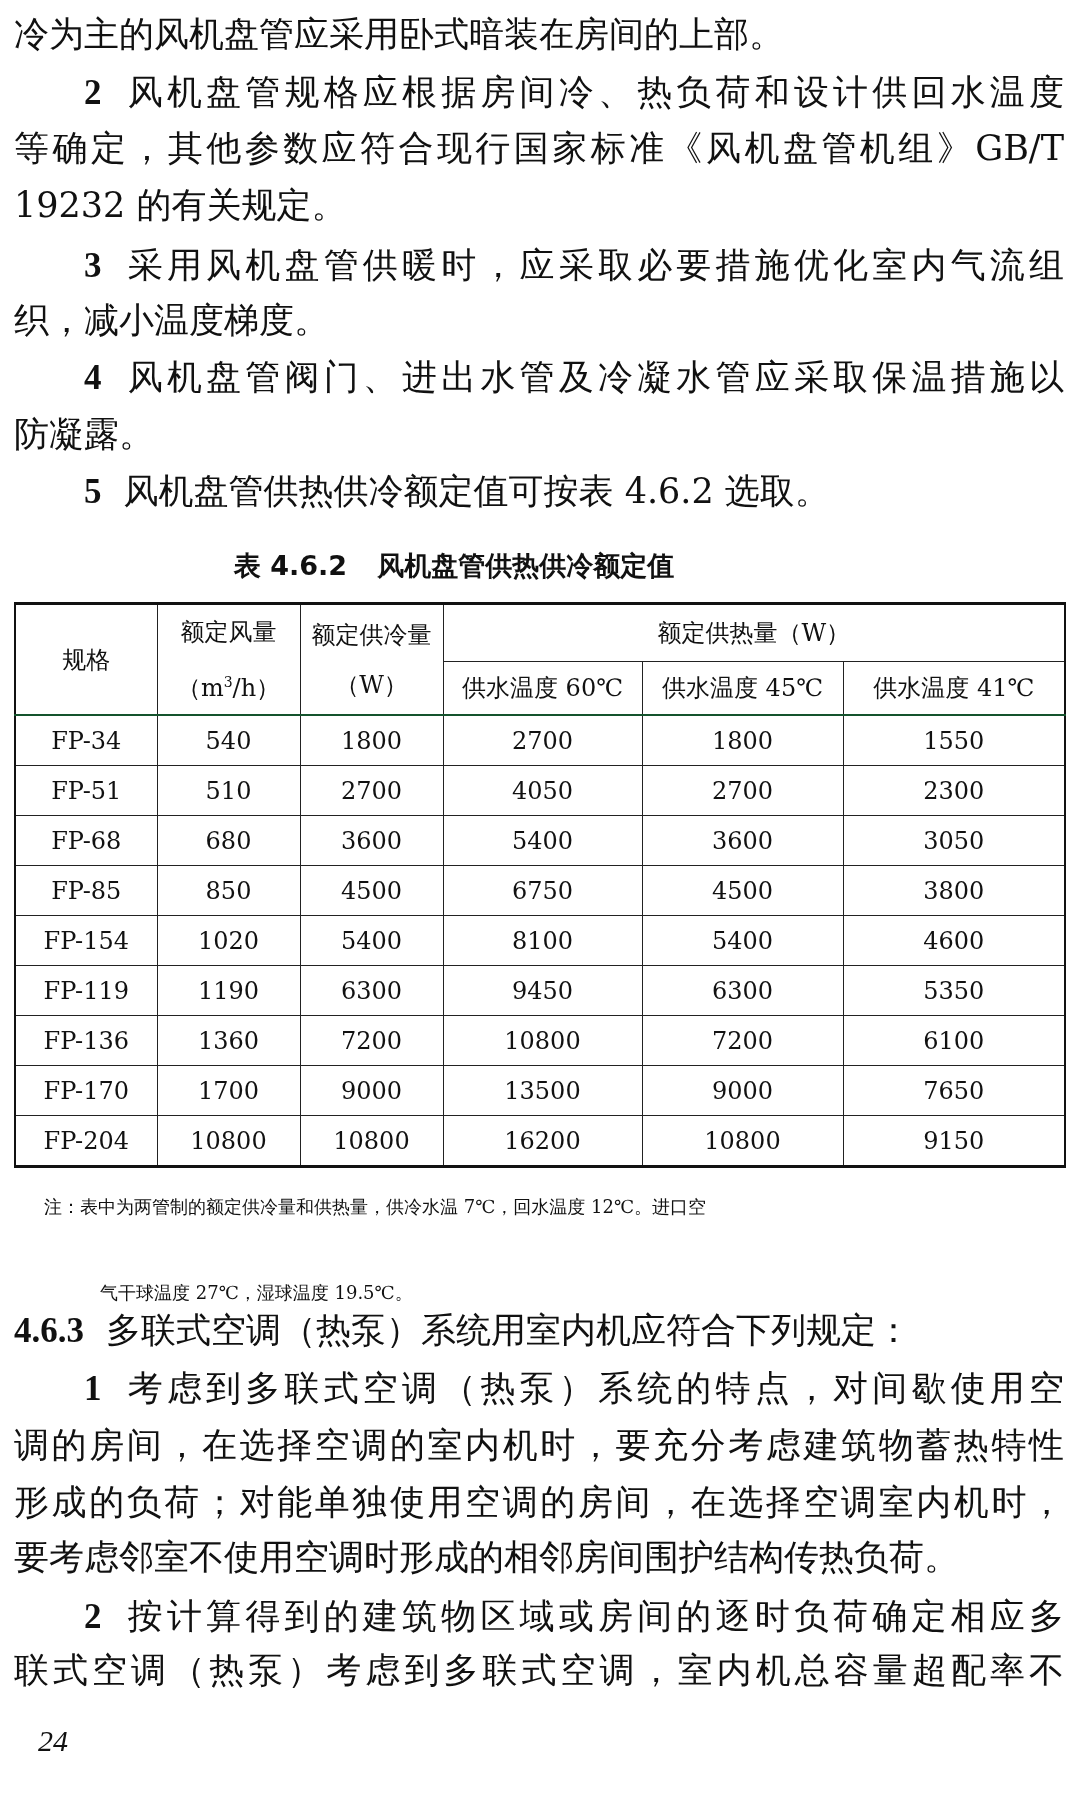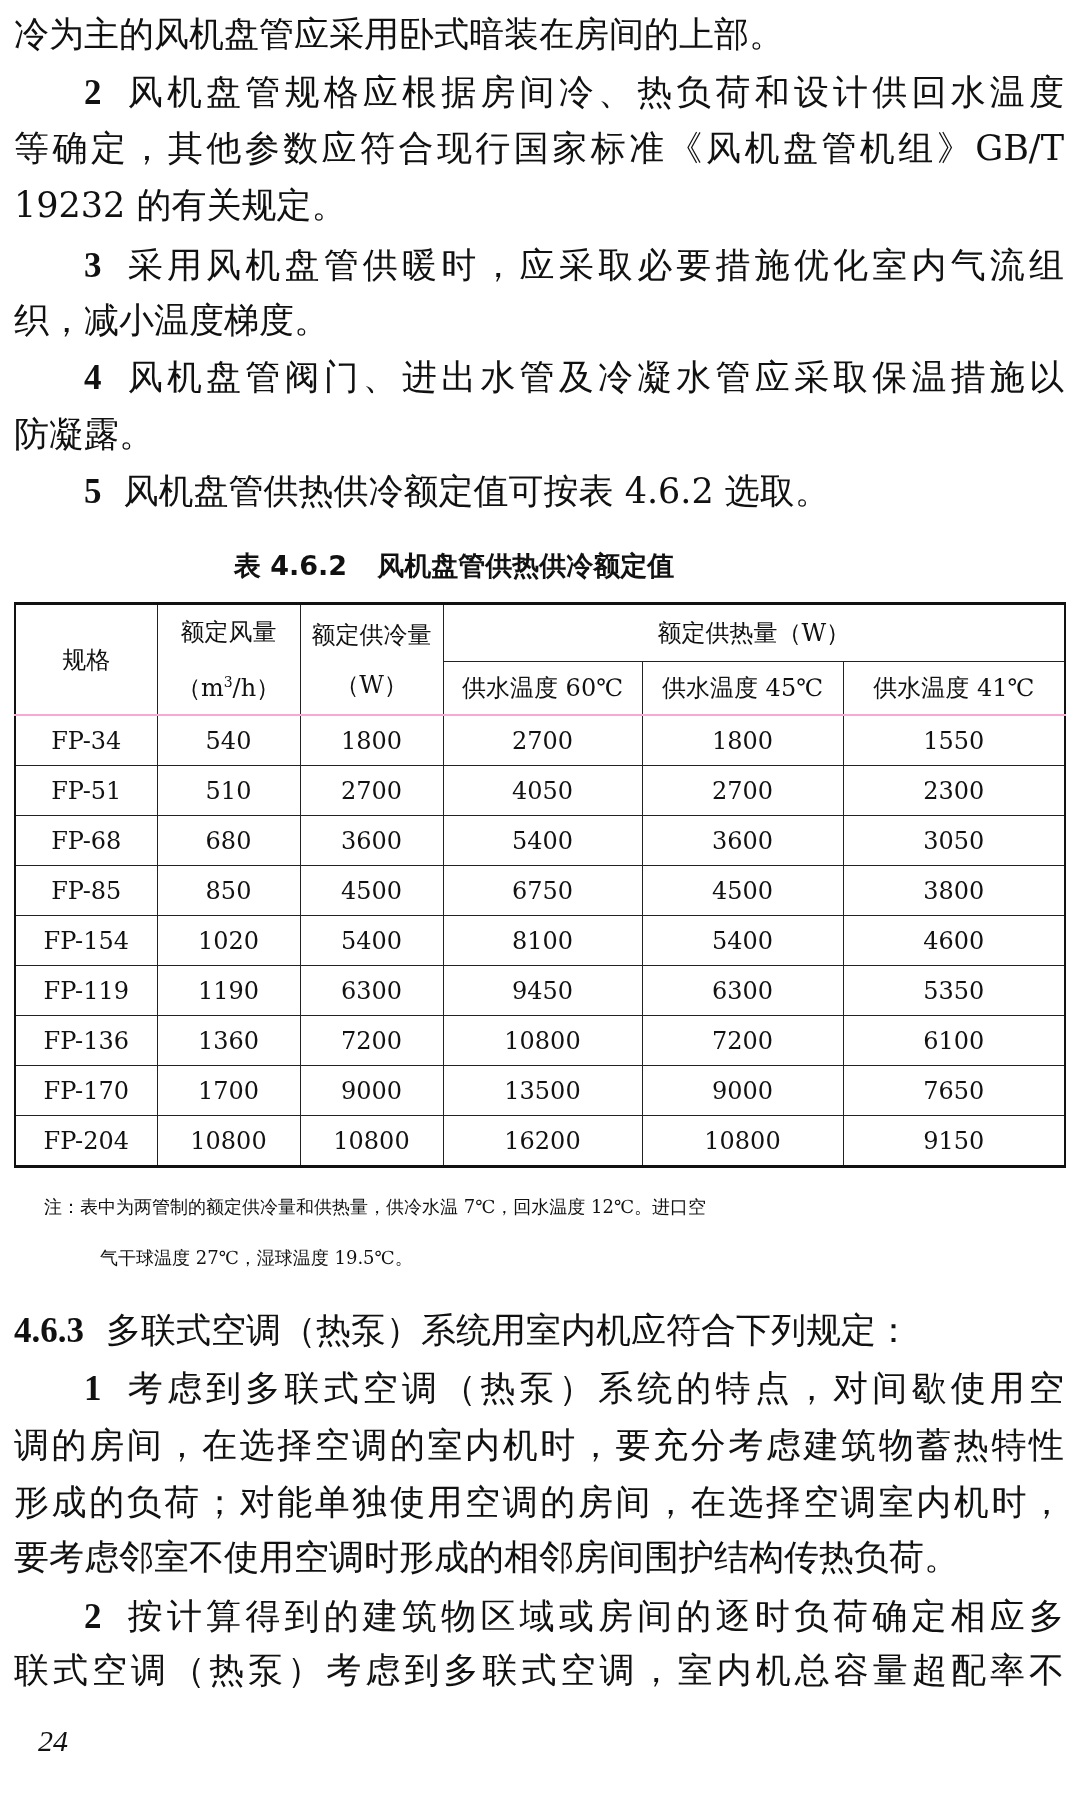--- a/index.html
+++ b/index.html
@@ -29,21 +29,21 @@
     border-left: 2px solid #111; border-right: 2px solid #111;
     font-size: 24px;
   }
   td, th {
     border: 1px solid #222; text-align: center; vertical-align: middle;
     font-weight: normal; padding: 0; white-space: nowrap;
   }
   thead tr.r1 th { height: 56px; }
   thead tr.r2 th { height: 52px; }
   tbody tr td { height: 49px; text-align: center; }
-  thead tr.r2 th, thead tr.r1 th.rs { border-bottom: 2px solid #f9a8d4; }
+  thead tr.r2 th, thead tr.r1 th.rs { border-bottom: 2px solid #14532d; }
   .note {
     position: absolute; font-size: 18px; line-height: 30px; white-space: nowrap;
   }
   .pageno {
     position: absolute; left: 38px; top: 1724px; font-size: 30px; font-style: italic;
     font-family: "Liberation Serif", serif;
     text-align: center;
   }
   sup { font-size: 14px; }
 </style>
@@ -160,21 +160,21 @@
           <td>10800</td>
           <td>10800</td>
           <td>16200</td>
           <td>10800</td>
           <td>9150</td>
       </tr>
     </tbody>
   </table>
 
   <div class="note" style="left:44px; top:1192px;">注：表中为两管制的额定供冷量和供热量，供冷水温 7℃，回水温度 12℃。进口空</div>
-  <div class="note" style="left:100px; top:1243px;">气干球温度 27℃，湿球温度 19.5℃。</div>
+  <div class="note" style="left:100px; top:1278px;">气干球温度 27℃，湿球温度 19.5℃。</div>
 
   <div class="line short" style="top:1308px"><span class="num">4.6.3</span><span>多联式空调（热泵）系统用室内机应符合下列规定：</span></div>
 
   <div class="line indent" style="top:1366px"><span class="num">1</span><span>考虑到多联式空调（热泵）系统的特点，对间歇使用空</span></div>
   <div class="line" style="top:1423px">调的房间，在选择空调的室内机时，要充分考虑建筑物蓄热特性</div>
   <div class="line" style="top:1480px">形成的负荷；对能单独使用空调的房间，在选择空调室内机时，</div>
   <div class="line short" style="top:1535px">要考虑邻室不使用空调时形成的相邻房间围护结构传热负荷。</div>
 
   <div class="line indent" style="top:1594px"><span class="num">2</span><span>按计算得到的建筑物区域或房间的逐时负荷确定相应多</span></div>
   <div class="line" style="top:1648px">联式空调（热泵）考虑到多联式空调，室内机总容量超配率不</div>

